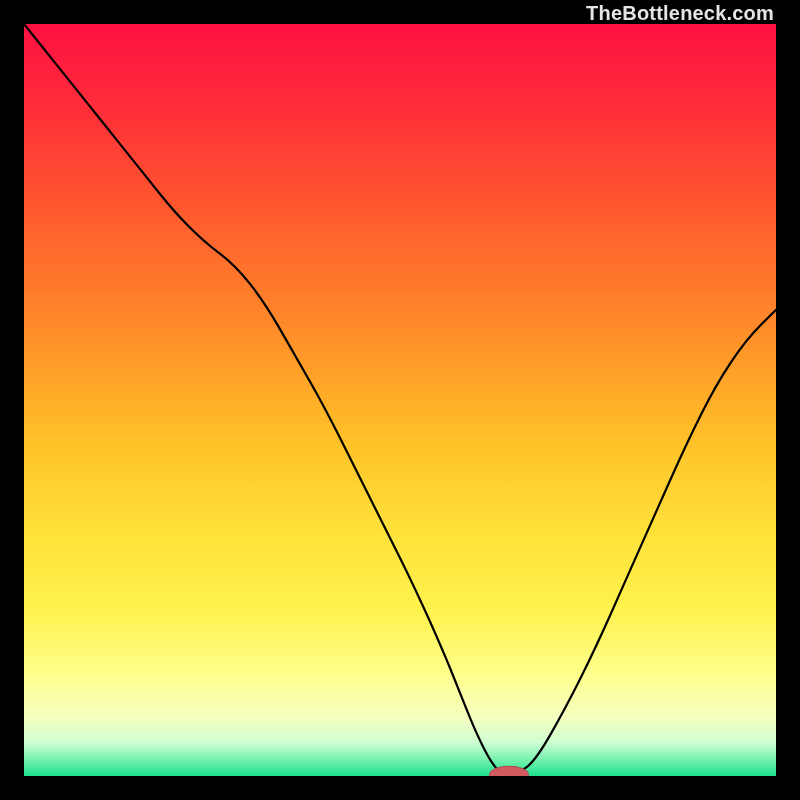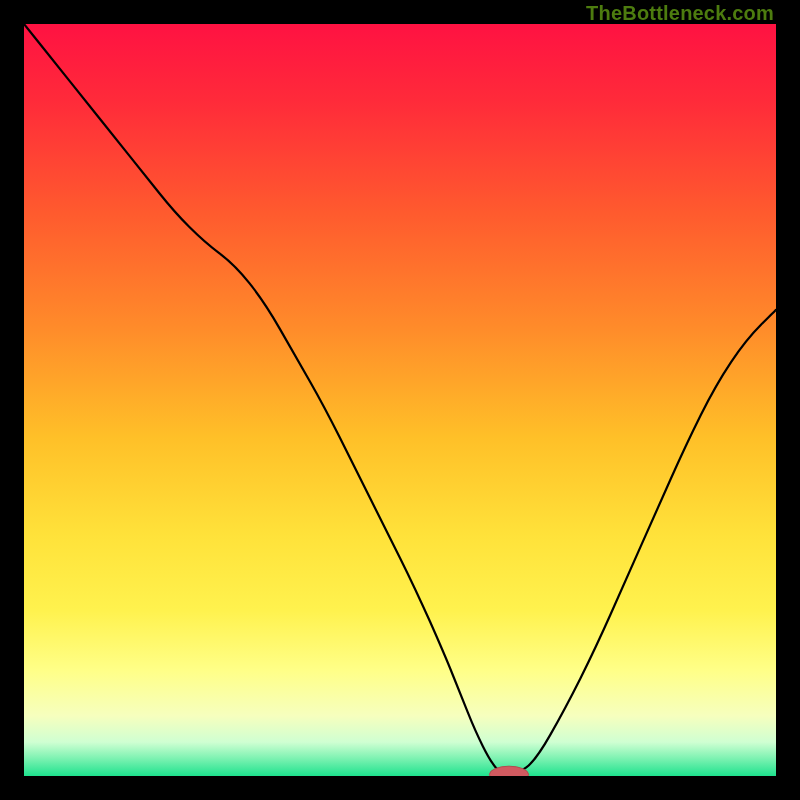--- a/index.html
+++ b/index.html
@@ -17,21 +17,21 @@
     width: 752px;
     height: 752px;
   }
   .watermark {
     position: absolute;
     top: 2px;
     right: 26px;
     font-family: Arial, Helvetica, sans-serif;
     font-size: 20px;
     font-weight: 600;
-    color: #4d7c0f;
+    color: #e5e5e5;
     letter-spacing: 0.2px;
   }
   svg { display: block; }
 </style>
 </head>
 <body>
 
 <div class="watermark">TheBottleneck.com</div>
 
 <div class="plot-area">

